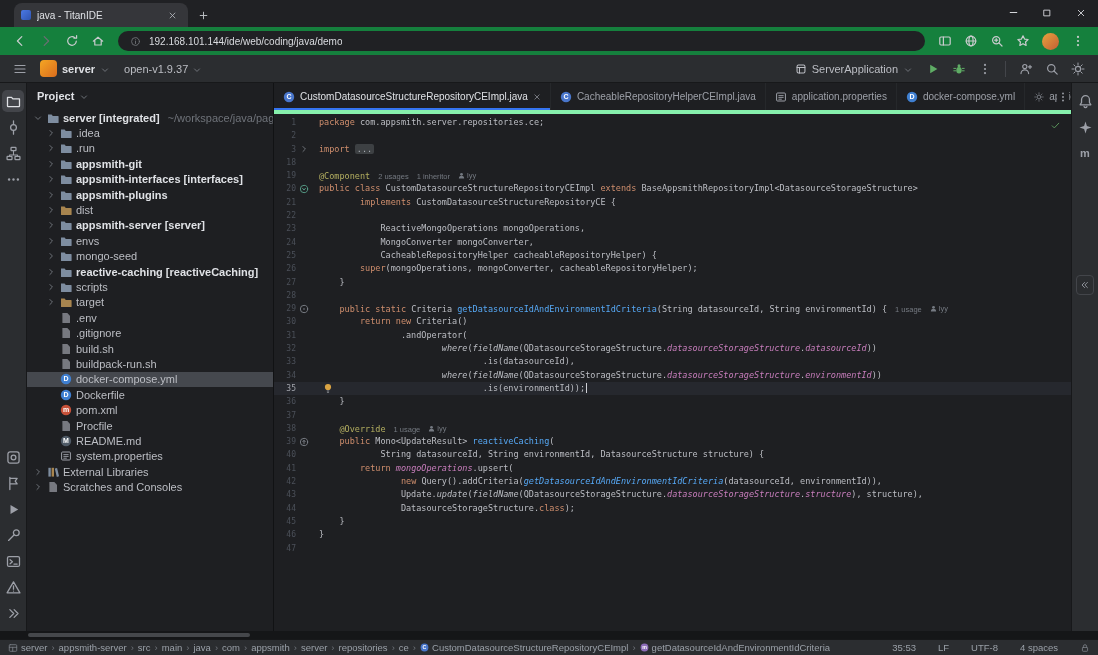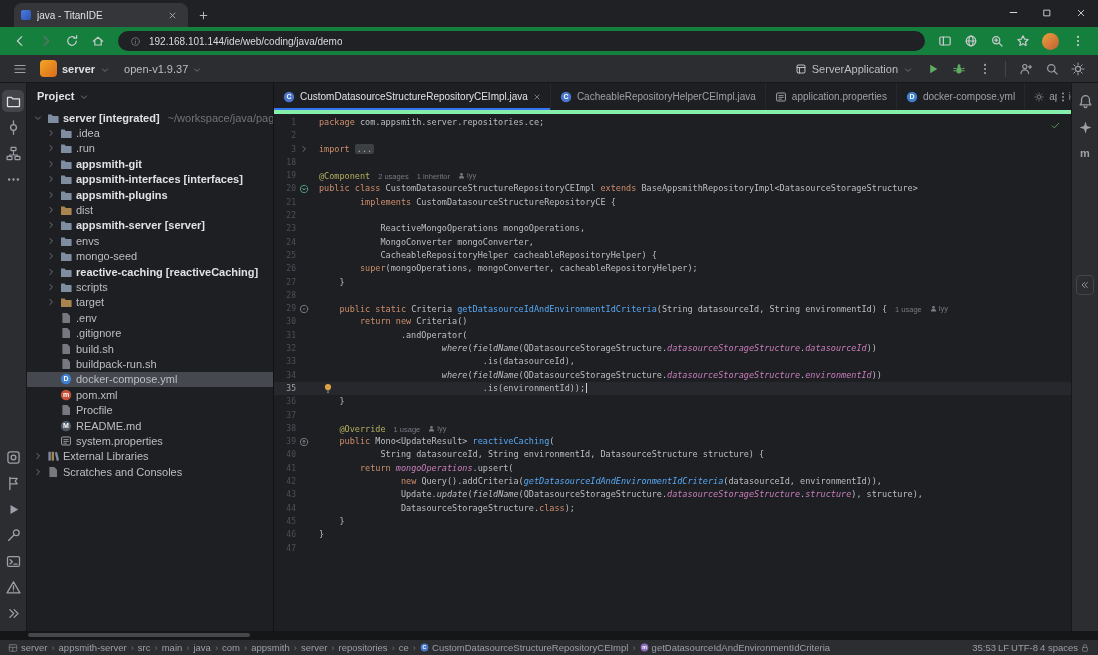--- a/index.html
+++ b/index.html
@@ -89,21 +89,21 @@
   .echeck{position:absolute;top:33px;right:10px;color:#5c9a5e;}
   .echeck .ic{width:11px;height:11px;}
 
   
   .hscroll{position:absolute;left:0;top:631px;width:1098px;height:8px;background:#151618;}
   .hthumb{position:absolute;left:28px;top:2px;width:222px;height:4px;border-radius:2px;background:#45474b;}
   .statusbar{position:absolute;left:0;top:639px;width:1098px;height:16px;background:#2b2d30;border-top:1px solid #17181a;display:flex;align-items:center;padding:0 8px;box-sizing:border-box;font-size:9.5px;color:#9aa0a8;}
   .crumbs{display:flex;align-items:center;gap:3px;white-space:nowrap;overflow:hidden;min-width:0;}
   .crumb{display:flex;align-items:center;gap:3px;}
   .sep{color:#6f737a;margin:0 1px;}
-  .sright{margin-left:auto;display:flex;align-items:center;gap:2px;white-space:nowrap;}
+  .sright{margin-left:auto;display:flex;align-items:center;gap:22px;white-space:nowrap;}
   .sright .ic{width:10px;height:10px;}
   .crumbs .ic{width:10px;height:10px;}
 </style>
 </head>
 <body>
 
 <div id="stage">
 
   <div class="tabstrip">
     <div class="btab">
@@ -500,20 +500,28 @@
             </svg>
             <span class="tlabel">buildpack-run.sh</span>
           </div>
           <div class="trow sel" style="padding-left: 19px;">
             <span class="tspacer"></span>
             <svg class="ic tic" viewBox="0 0 12 12" style="width:12px;height:12px">
               <circle cx="6" cy="6" r="5.2" fill="#3f7fd0"></circle>
               <text x="6" y="8.4" text-anchor="middle" font-size="7" font-weight="bold" font-family="Liberation Sans, sans-serif" fill="#fff">D</text>
             </svg>
             <span class="tlabel">docker-compose.yml</span>
+          </div>
+          <div class="trow" style="padding-left: 19px;">
+            <span class="tspacer"></span>
+            <svg class="ic tic" viewBox="0 0 12 12" style="width:12px;height:12px">
+              <circle cx="6" cy="6" r="5.2" fill="#3f7fd0"></circle>
+              <text x="6" y="8.4" text-anchor="middle" font-size="7" font-weight="bold" font-family="Liberation Sans, sans-serif" fill="#fff">D</text>
+            </svg>
+            <span class="tlabel">Dockerfile</span>
           </div>
           <div class="trow" style="padding-left: 19px;">
             <span class="tspacer"></span>
             <svg class="ic tic" viewBox="0 0 12 12" style="width:12px;height:12px">
               <circle cx="6" cy="6" r="5.2" fill="#c75139"></circle>
               <text x="6" y="8.4" text-anchor="middle" font-size="7" font-weight="bold" font-family="Liberation Sans, sans-serif" fill="#fff">m</text>
             </svg>
             <span class="tlabel">pom.xml</span>
           </div>
           <div class="trow" style="padding-left: 19px;">

